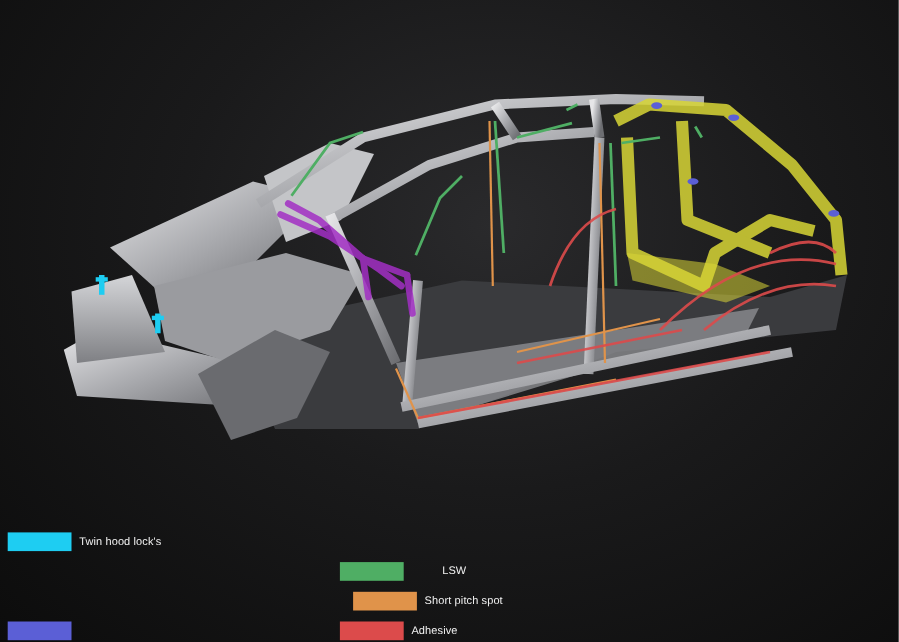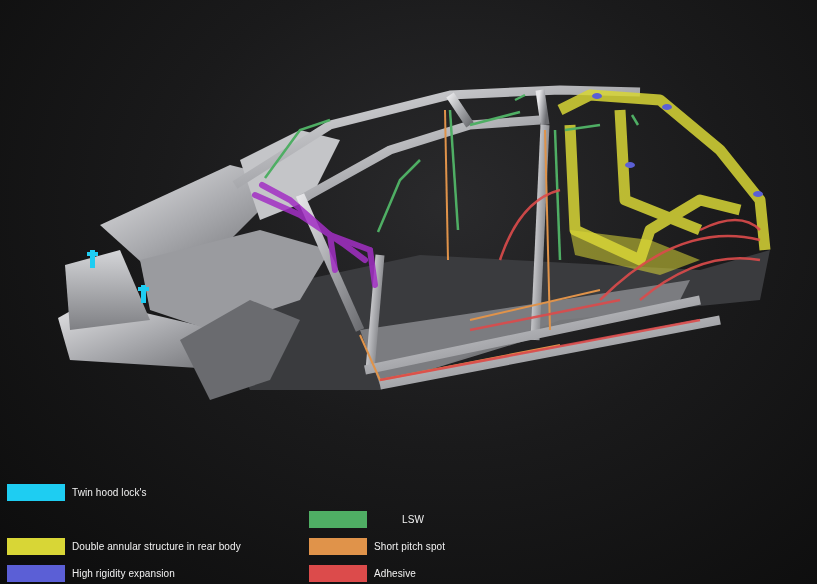--- a/index.html
+++ b/index.html
@@ -114,33 +114,28 @@
       <rect x="138" y="287" width="11" height="4"></rect>
     </g>
   </svg>
 </div>
 
 <div class="legend">
   <div class="legend-item" style="left:7px; top:7px;">
     <span class="swatch" style="background:#1ecdf2;"></span>
     <span class="legend-label">Twin hood lock's</span>
   </div>
-  <div class="legend-item" style="left:7px; top:61px;">
-    <span class="swatch" style="background:#d8d636;"></span>
-    <span class="legend-label">Double annular structure in rear body</span>
-  </div>
   <div class="legend-item" style="left:7px; top:88px;">
     <span class="swatch" style="background:#5b5fd6;"></span>
-    <span class="legend-label">High rigidity expansion</span>
   </div>
   <div class="legend-item" style="left:309px; top:34px;gap:28px;">
     <span class="swatch" style="background:#4fae64;"></span>
     <span class="legend-label">LSW</span>
   </div>
-  <div class="legend-item" style="left:309px; top:61px;">
+  <div class="legend-item" style="left:321px; top:61px;">
     <span class="swatch" style="background:#e0934a;"></span>
     <span class="legend-label">Short pitch spot</span>
   </div>
   <div class="legend-item" style="left:309px; top:88px;text-align:center;">
     <span class="swatch" style="background:#dc4b4b;"></span>
     <span class="legend-label">Adhesive</span>
   </div>
 </div>
 
 </body></html>

